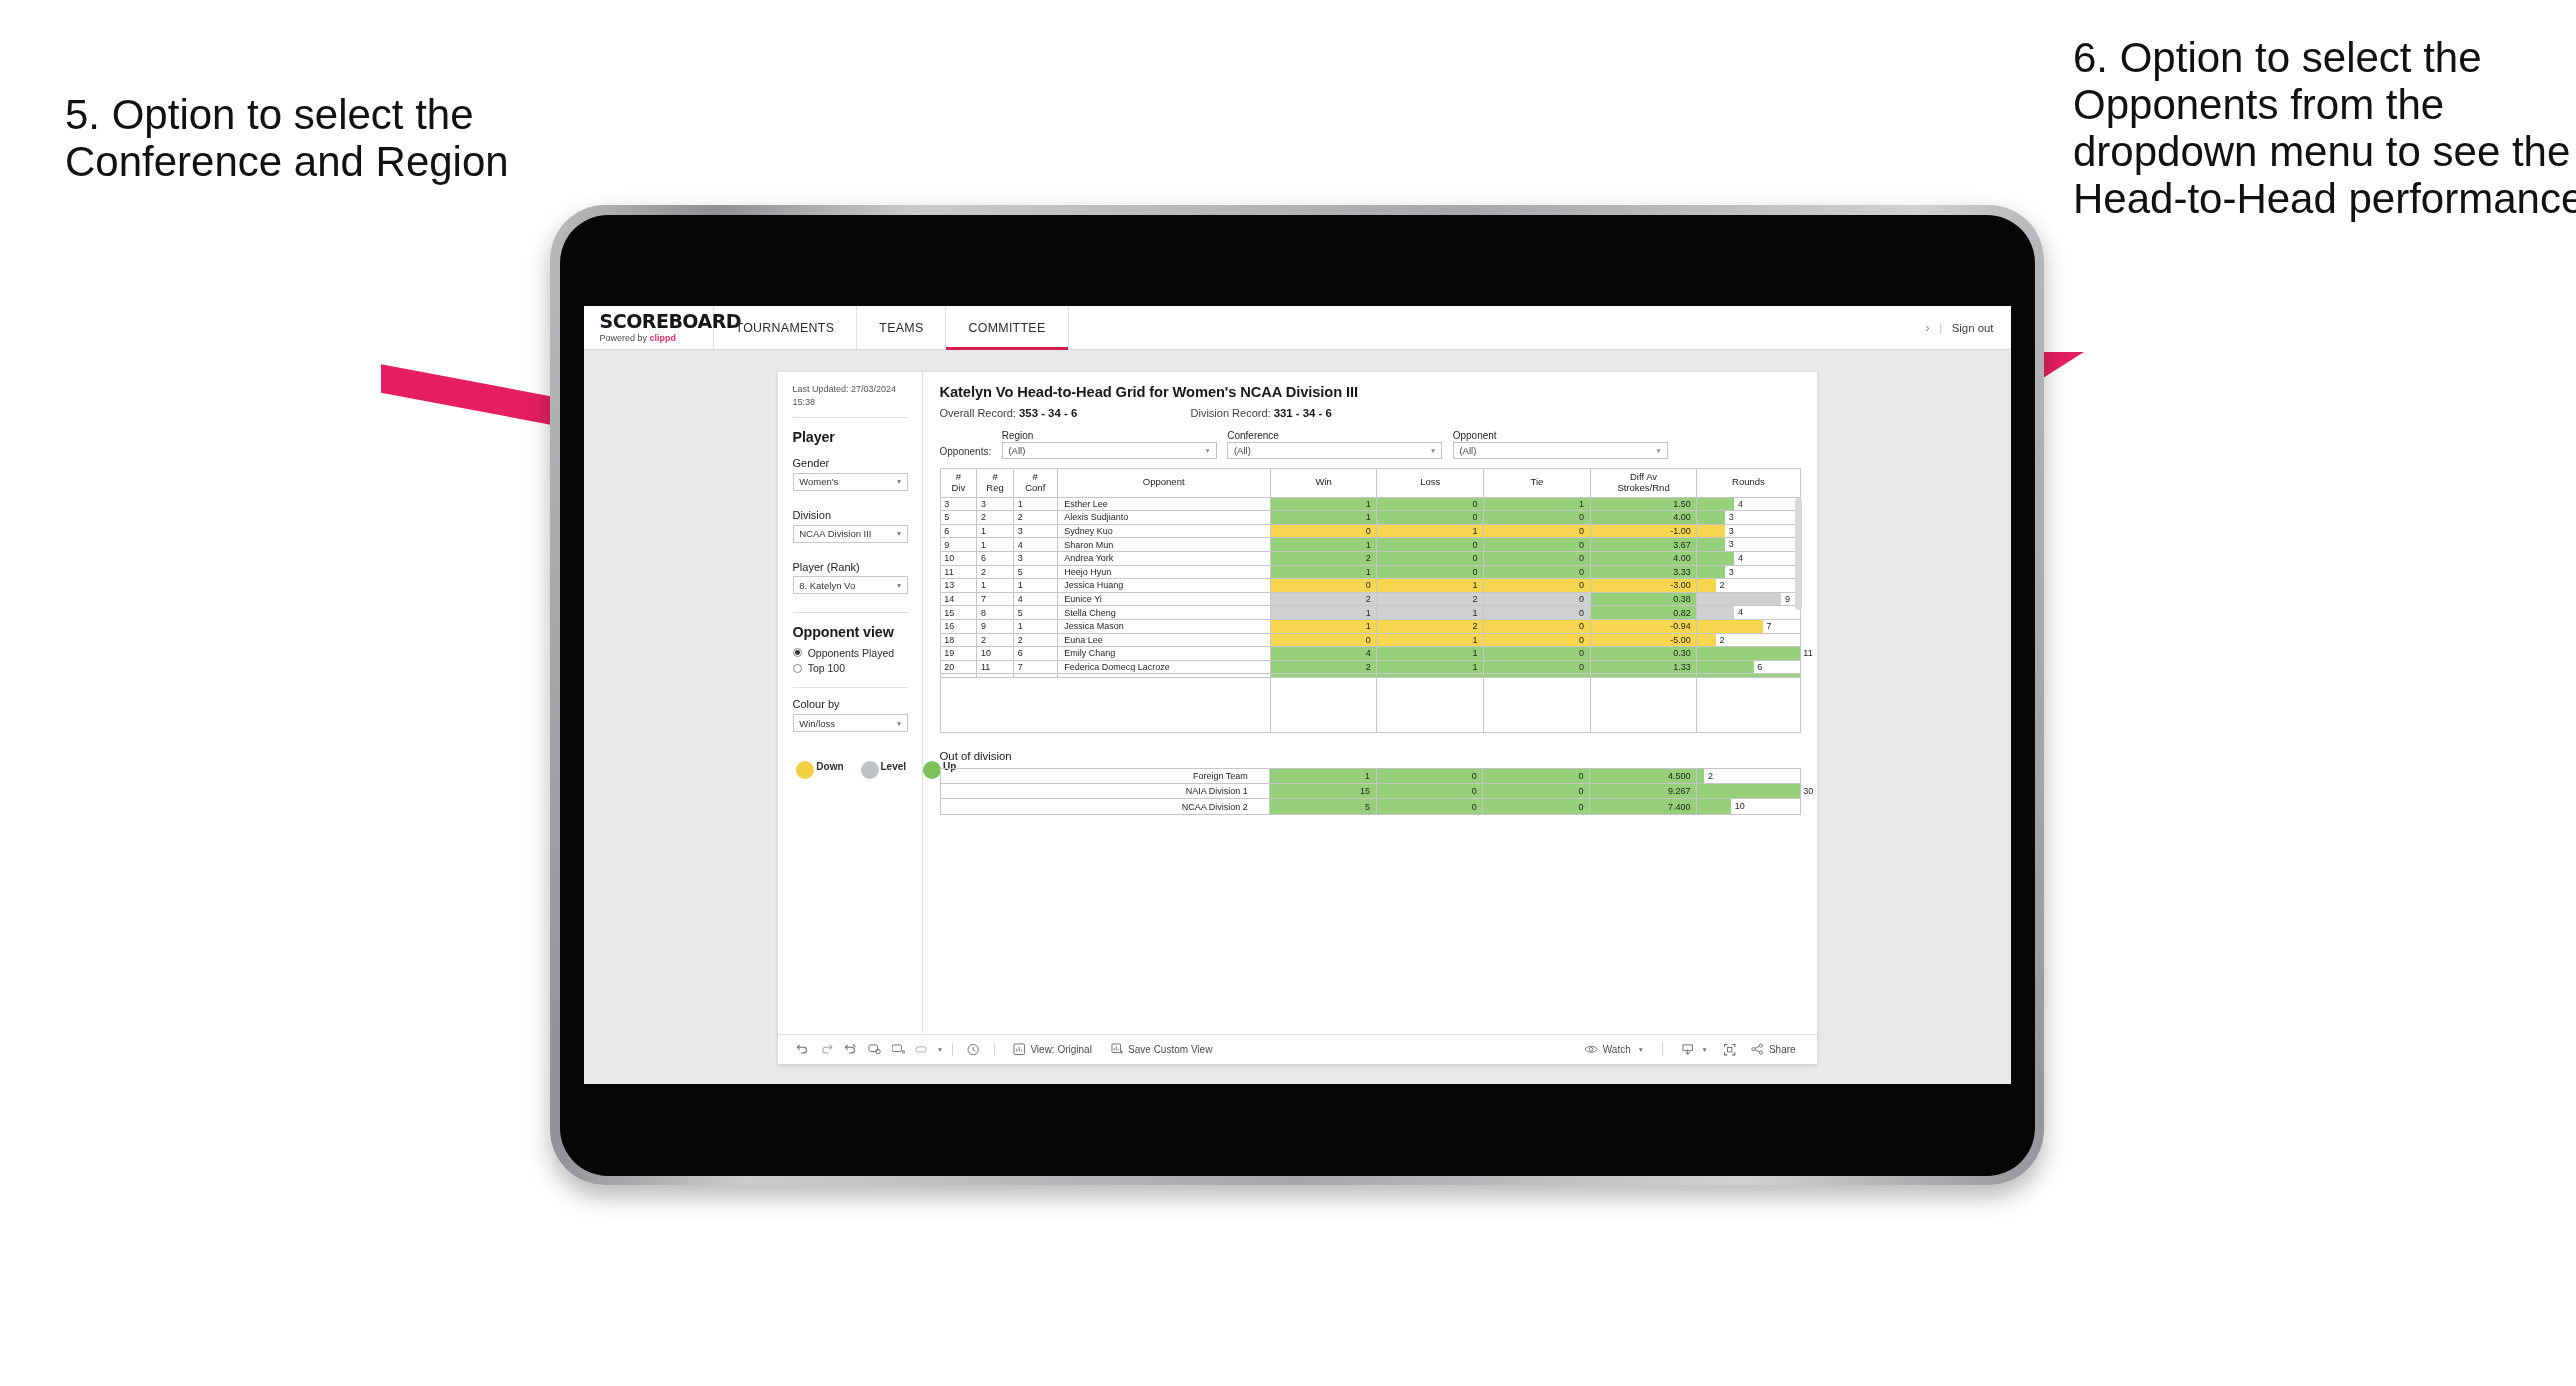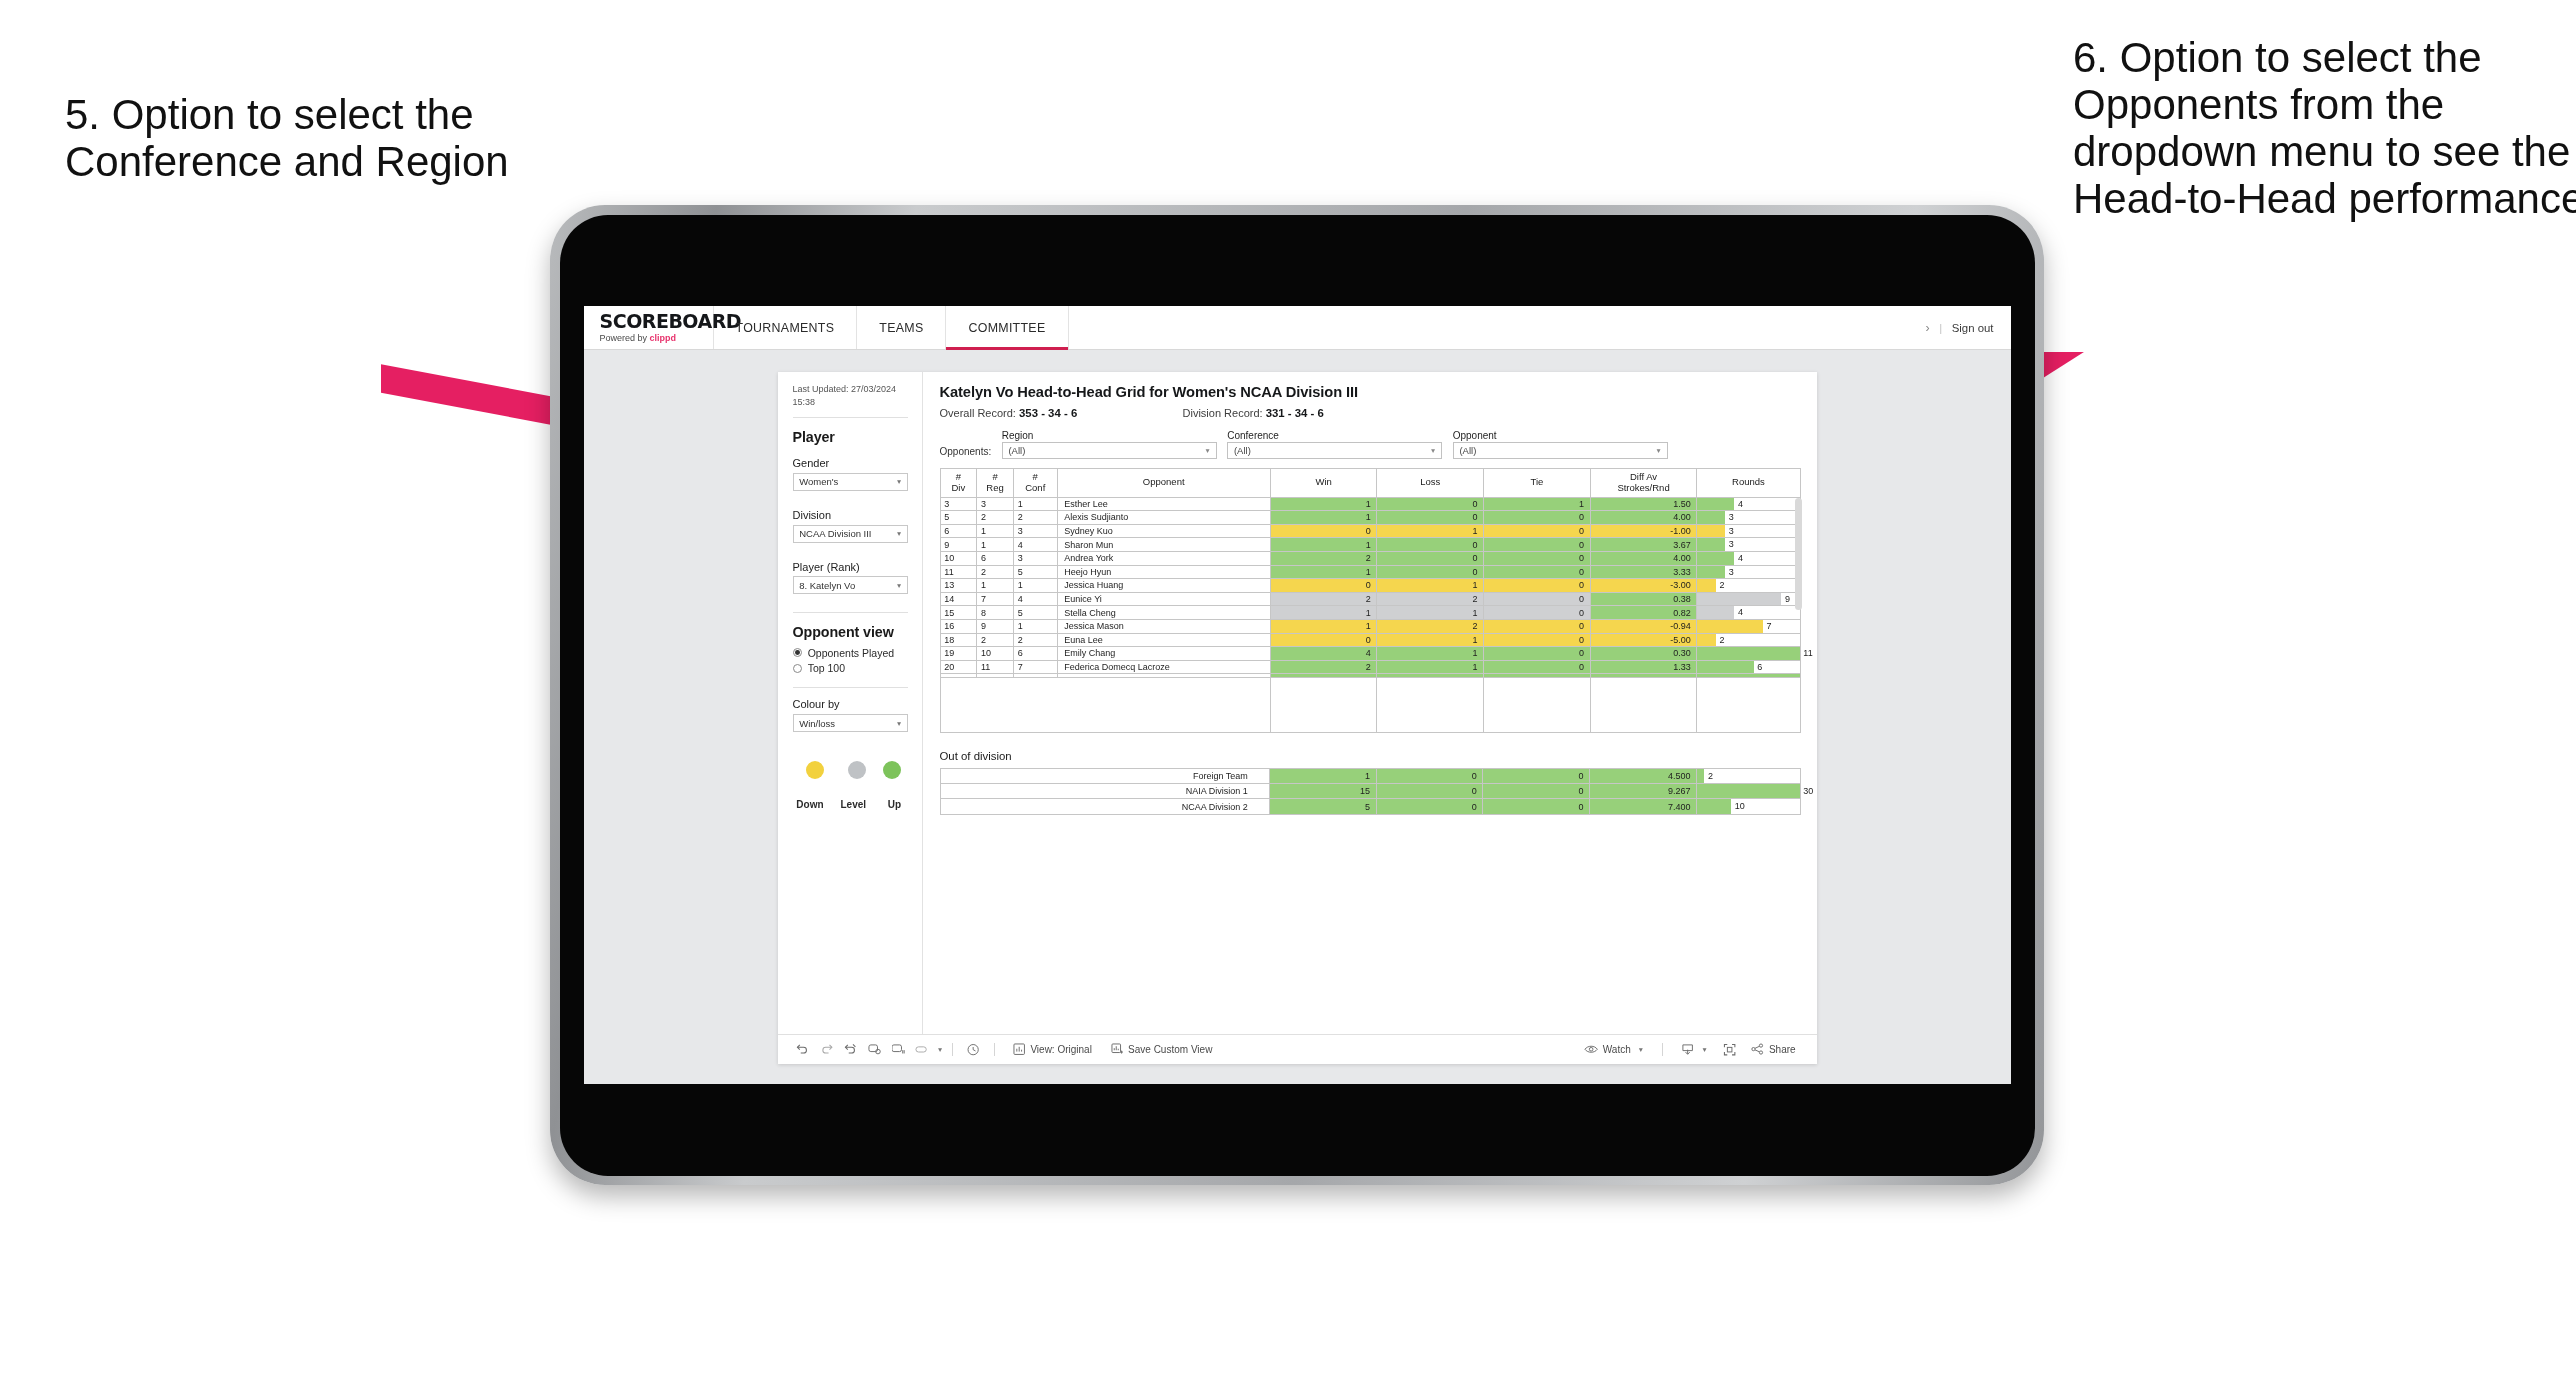--- a/index.html
+++ b/index.html
@@ -127,29 +127,29 @@
   .radio-row { display: flex; align-items: center; gap: 5.7px; margin-bottom: 3.8px; cursor: pointer; }
   .radio {
     width: 9.5px; height: 9.5px; border-radius: 50%;
     border: 1px solid #8a8a8a; background: #fff;
     display: flex; align-items: center; justify-content: center; flex: 0 0 auto;
   }
   .radio.on::after { content: ""; width: 4.8px; height: 4.8px; border-radius: 50%; background: #333; }
   .radio-label { font-size: 10.5px; color: #2b2b2b; }
 
   #legend { margin-top: 28.5px; display: flex; gap: 17px; padding-left: 3.8px; }
-  .legend-col { display: flex; flex-direction: column; align-items: flex-end; gap: 20px; }
+  .legend-col { display: flex; flex-direction: row; align-items: flex-start; gap: 2px; }
   .legend-dot { width: 18px; height: 18px; border-radius: 50%; }
   .legend-text { font-size: 10px; color: #2b2b2b; font-weight: 600; }
 
   
   #main { flex: 1; padding: 12.4px 16px 0 17px; overflow: hidden; display: flex; flex-direction: column; }
   #main-title { font-size: 14.7px; font-weight: 700; color: #16181a; letter-spacing: -0.1px; }
   #records { display: flex; margin-top: 6.7px; font-size: 11px; color: #3d3d3d; }
-  #records .rec { margin-right: 0; }
+  #records .rec { margin-right: 8px; }
   #rec-overall { width: 243px; }
   #records b { color: #16181a; font-weight: 700; font-size: 11.4px; }
 
   #filters { display: flex; align-items: flex-end; gap: 10.5px; margin-top: 11.4px; }
   #filters-label { font-size: 10px; color: #333; padding-bottom: 2.9px; }
   .filter { width: 215px; }
   .filter-label { font-size: 10px; color: #1f1f1f; margin-bottom: 1px; }
   .filter-select {
     height: 17px; border: 1px solid #c2c2c2; background: #fff;
     display: flex; align-items: center; justify-content: space-between;

